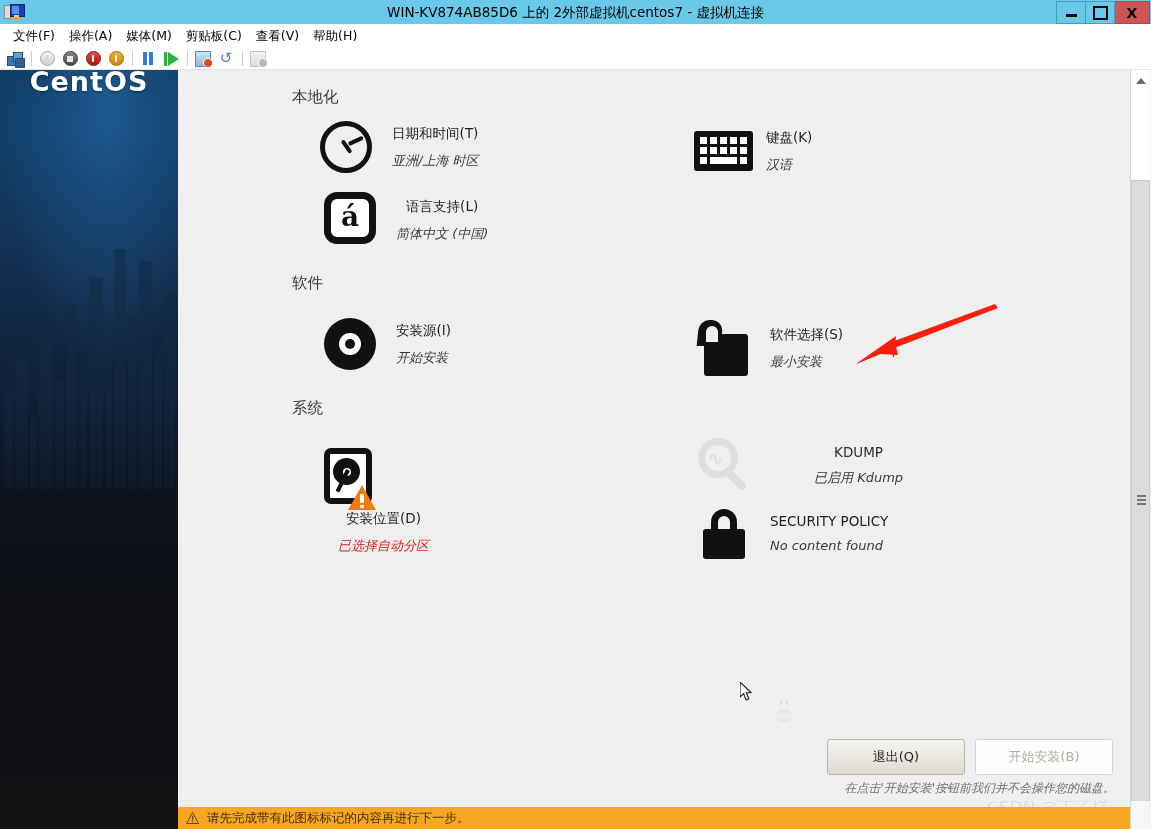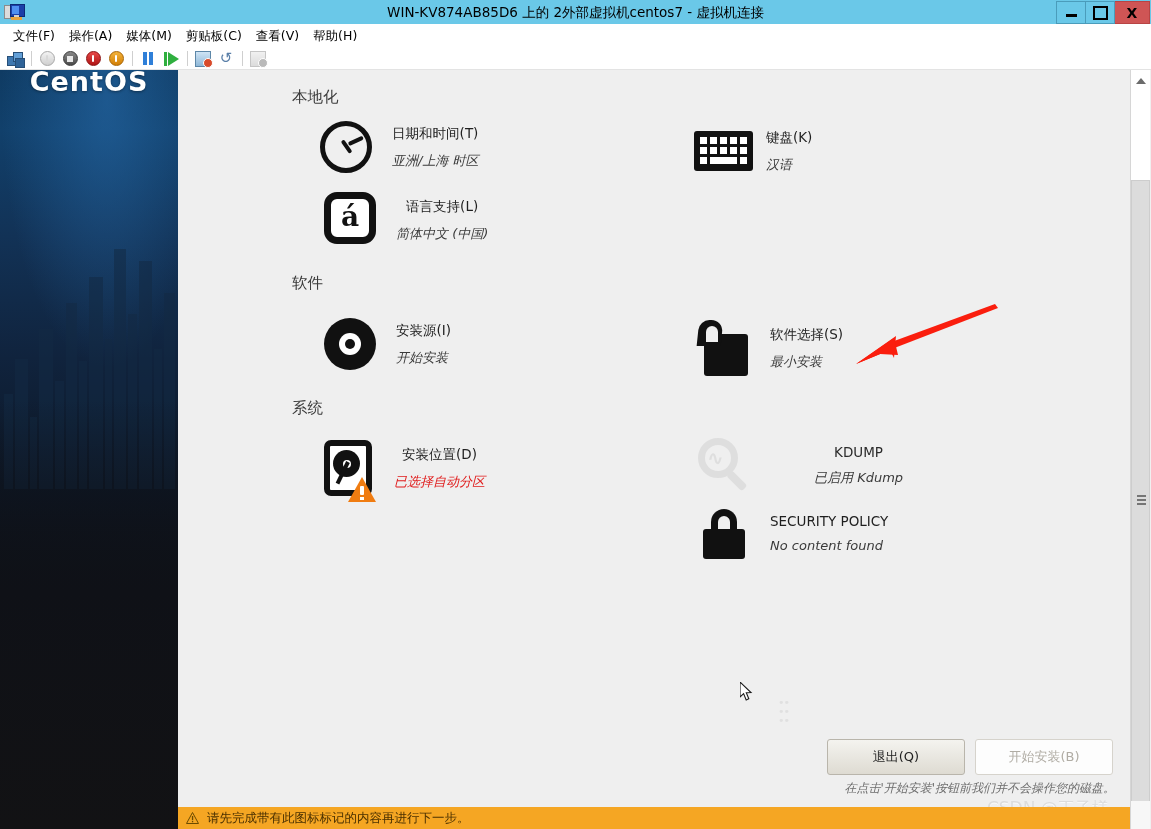--- a/index.html
+++ b/index.html
@@ -402,21 +402,21 @@
       </div>
 
       <svg class="red-arrow" viewBox="0 0 150 70">
         <polygon points="148,6 34,50 36,42 145,2" fill="#fa1e0e"></polygon>
         <polygon points="6,62 46,34 44,56 40,48" fill="#fa1e0e"></polygon>
         <polygon points="6,62 44,36 48,53 30,52" fill="#fa1e0e"></polygon>
       </svg>
 
       <div class="section-title" style="left:114px;top:328px;">系统</div>
 
-      <div class="hub-item" style="left:144px;top:370px;">
+      <div class="hub-item" style="left:144px;top:378px;flex-direction:column;">
         <div class="hub-icon">
           <div class="ic-disk">
             <div class="frame"></div>
             <div class="platter"></div>
             <div class="hole"></div>
             <div class="arm"></div>
             <div class="warn-tri">
               <div class="bang"></div>
                 <div class="dot"></div>
             </div>

